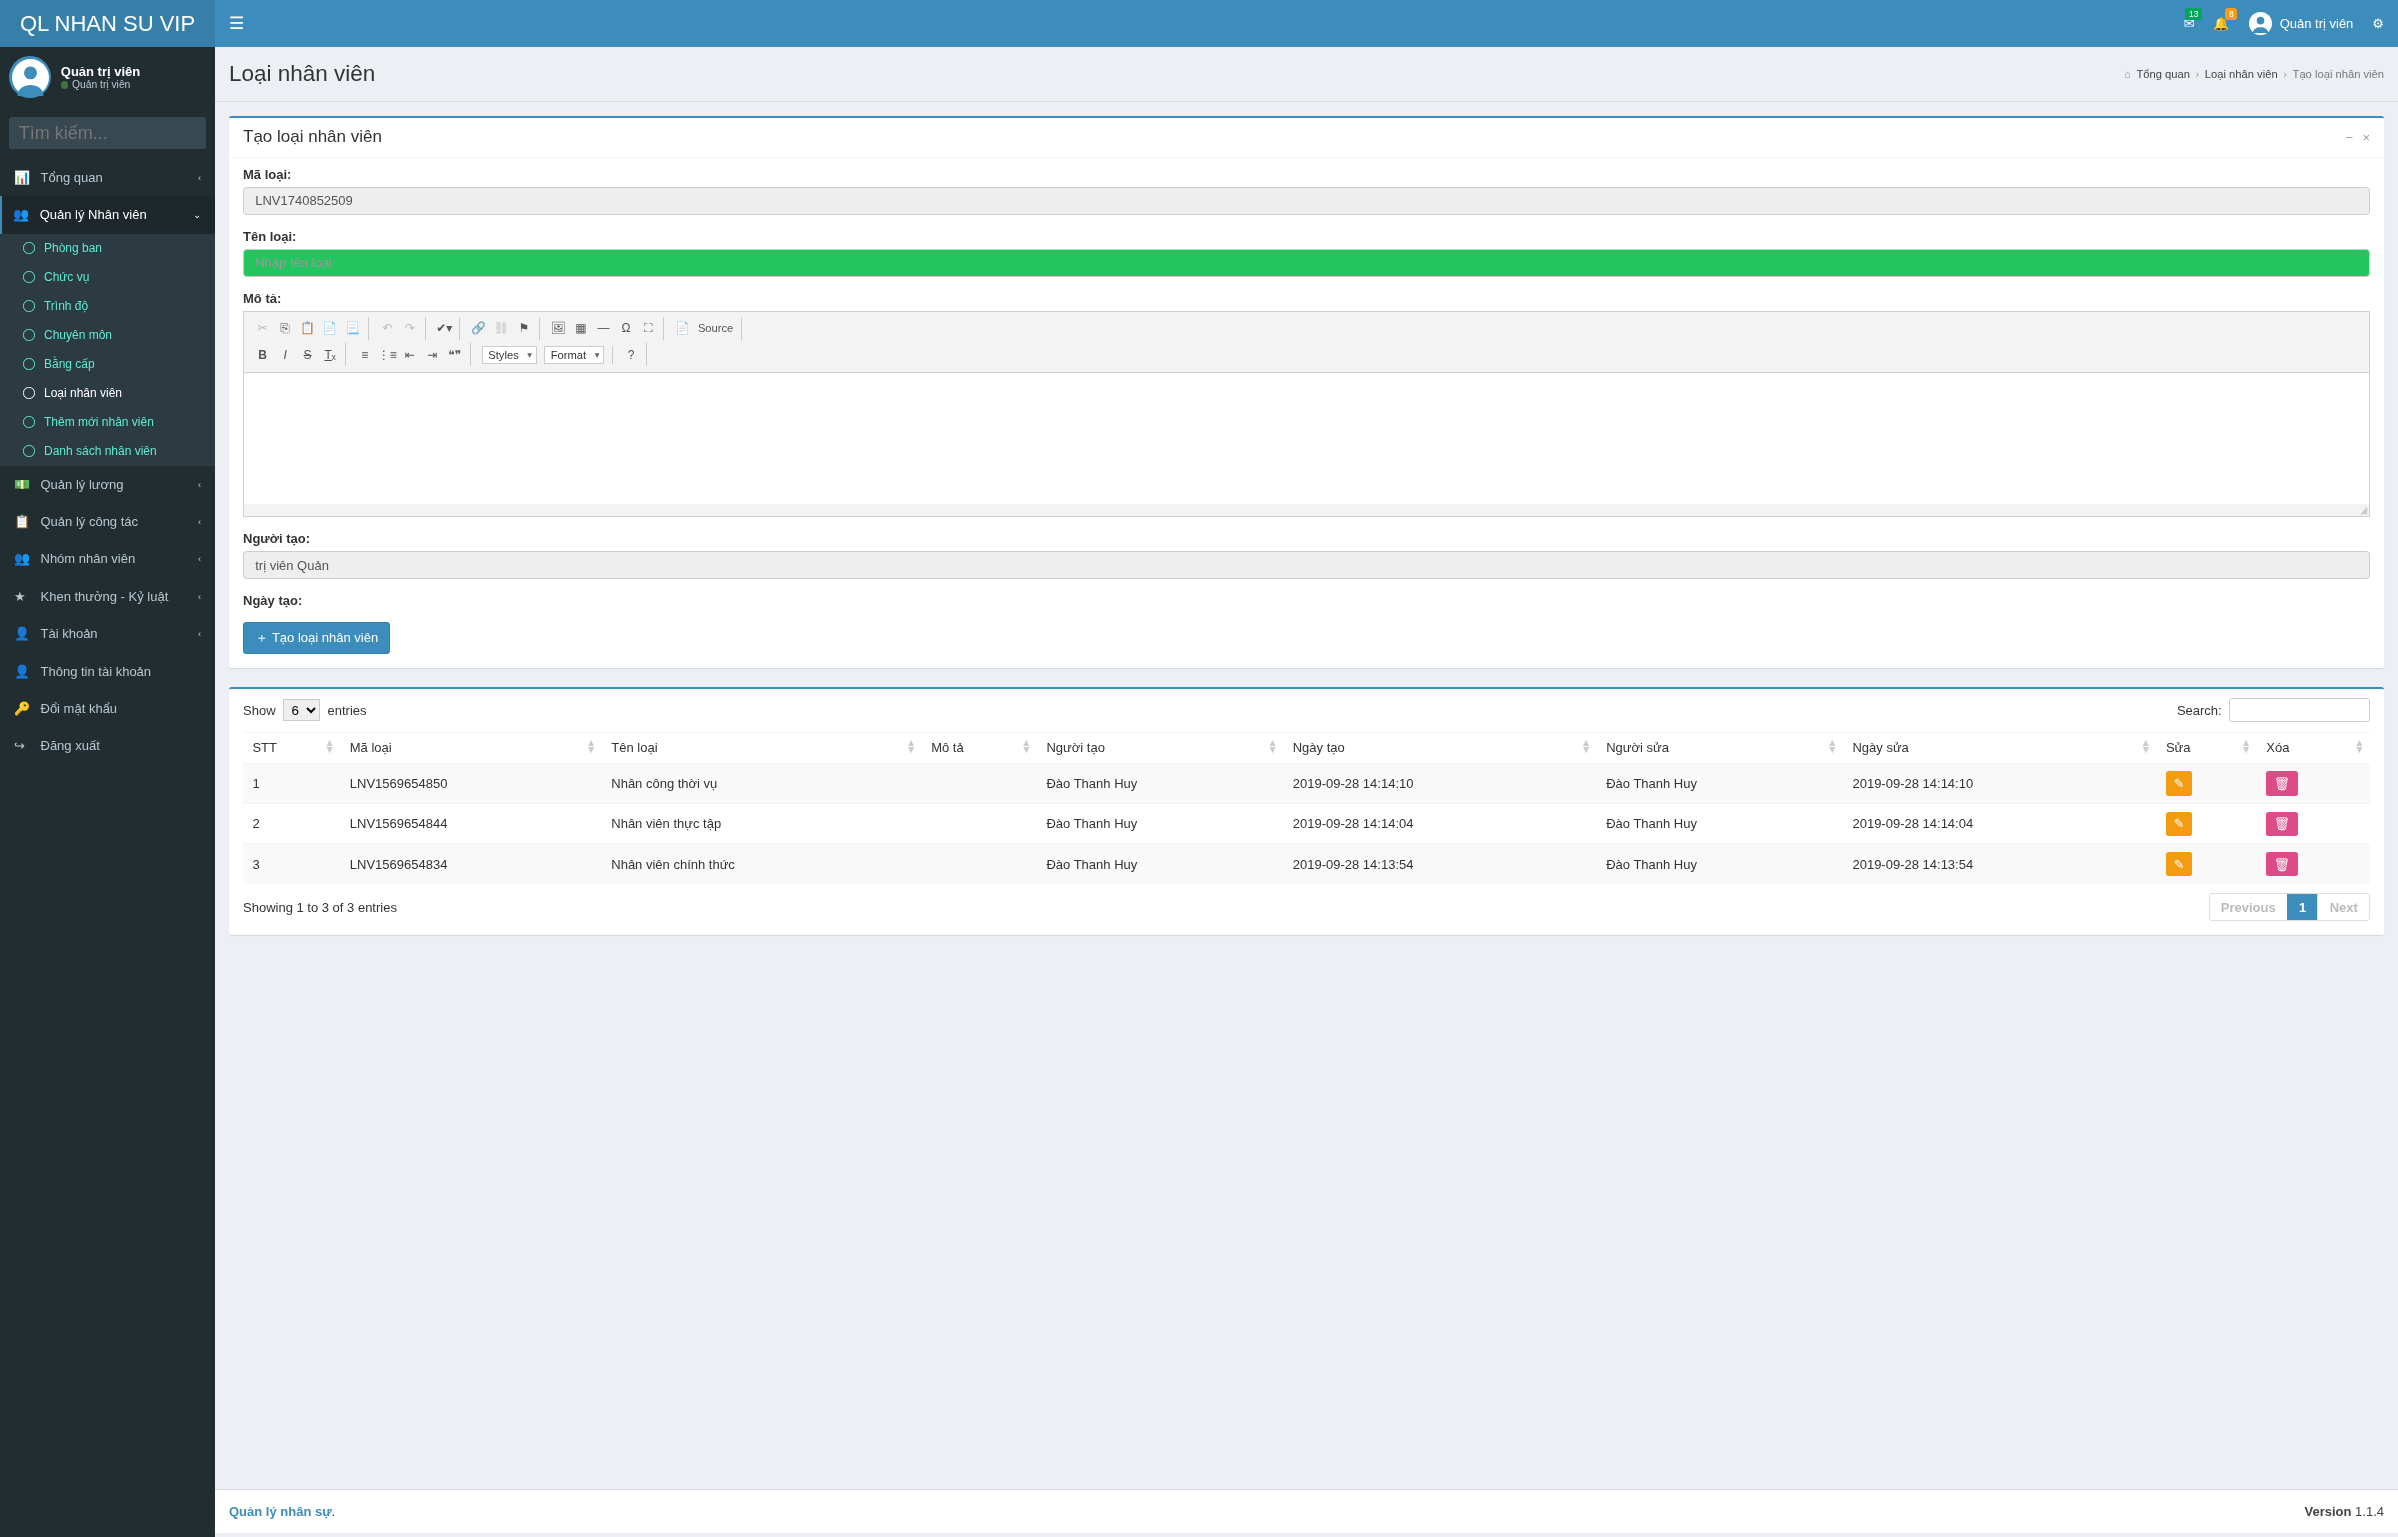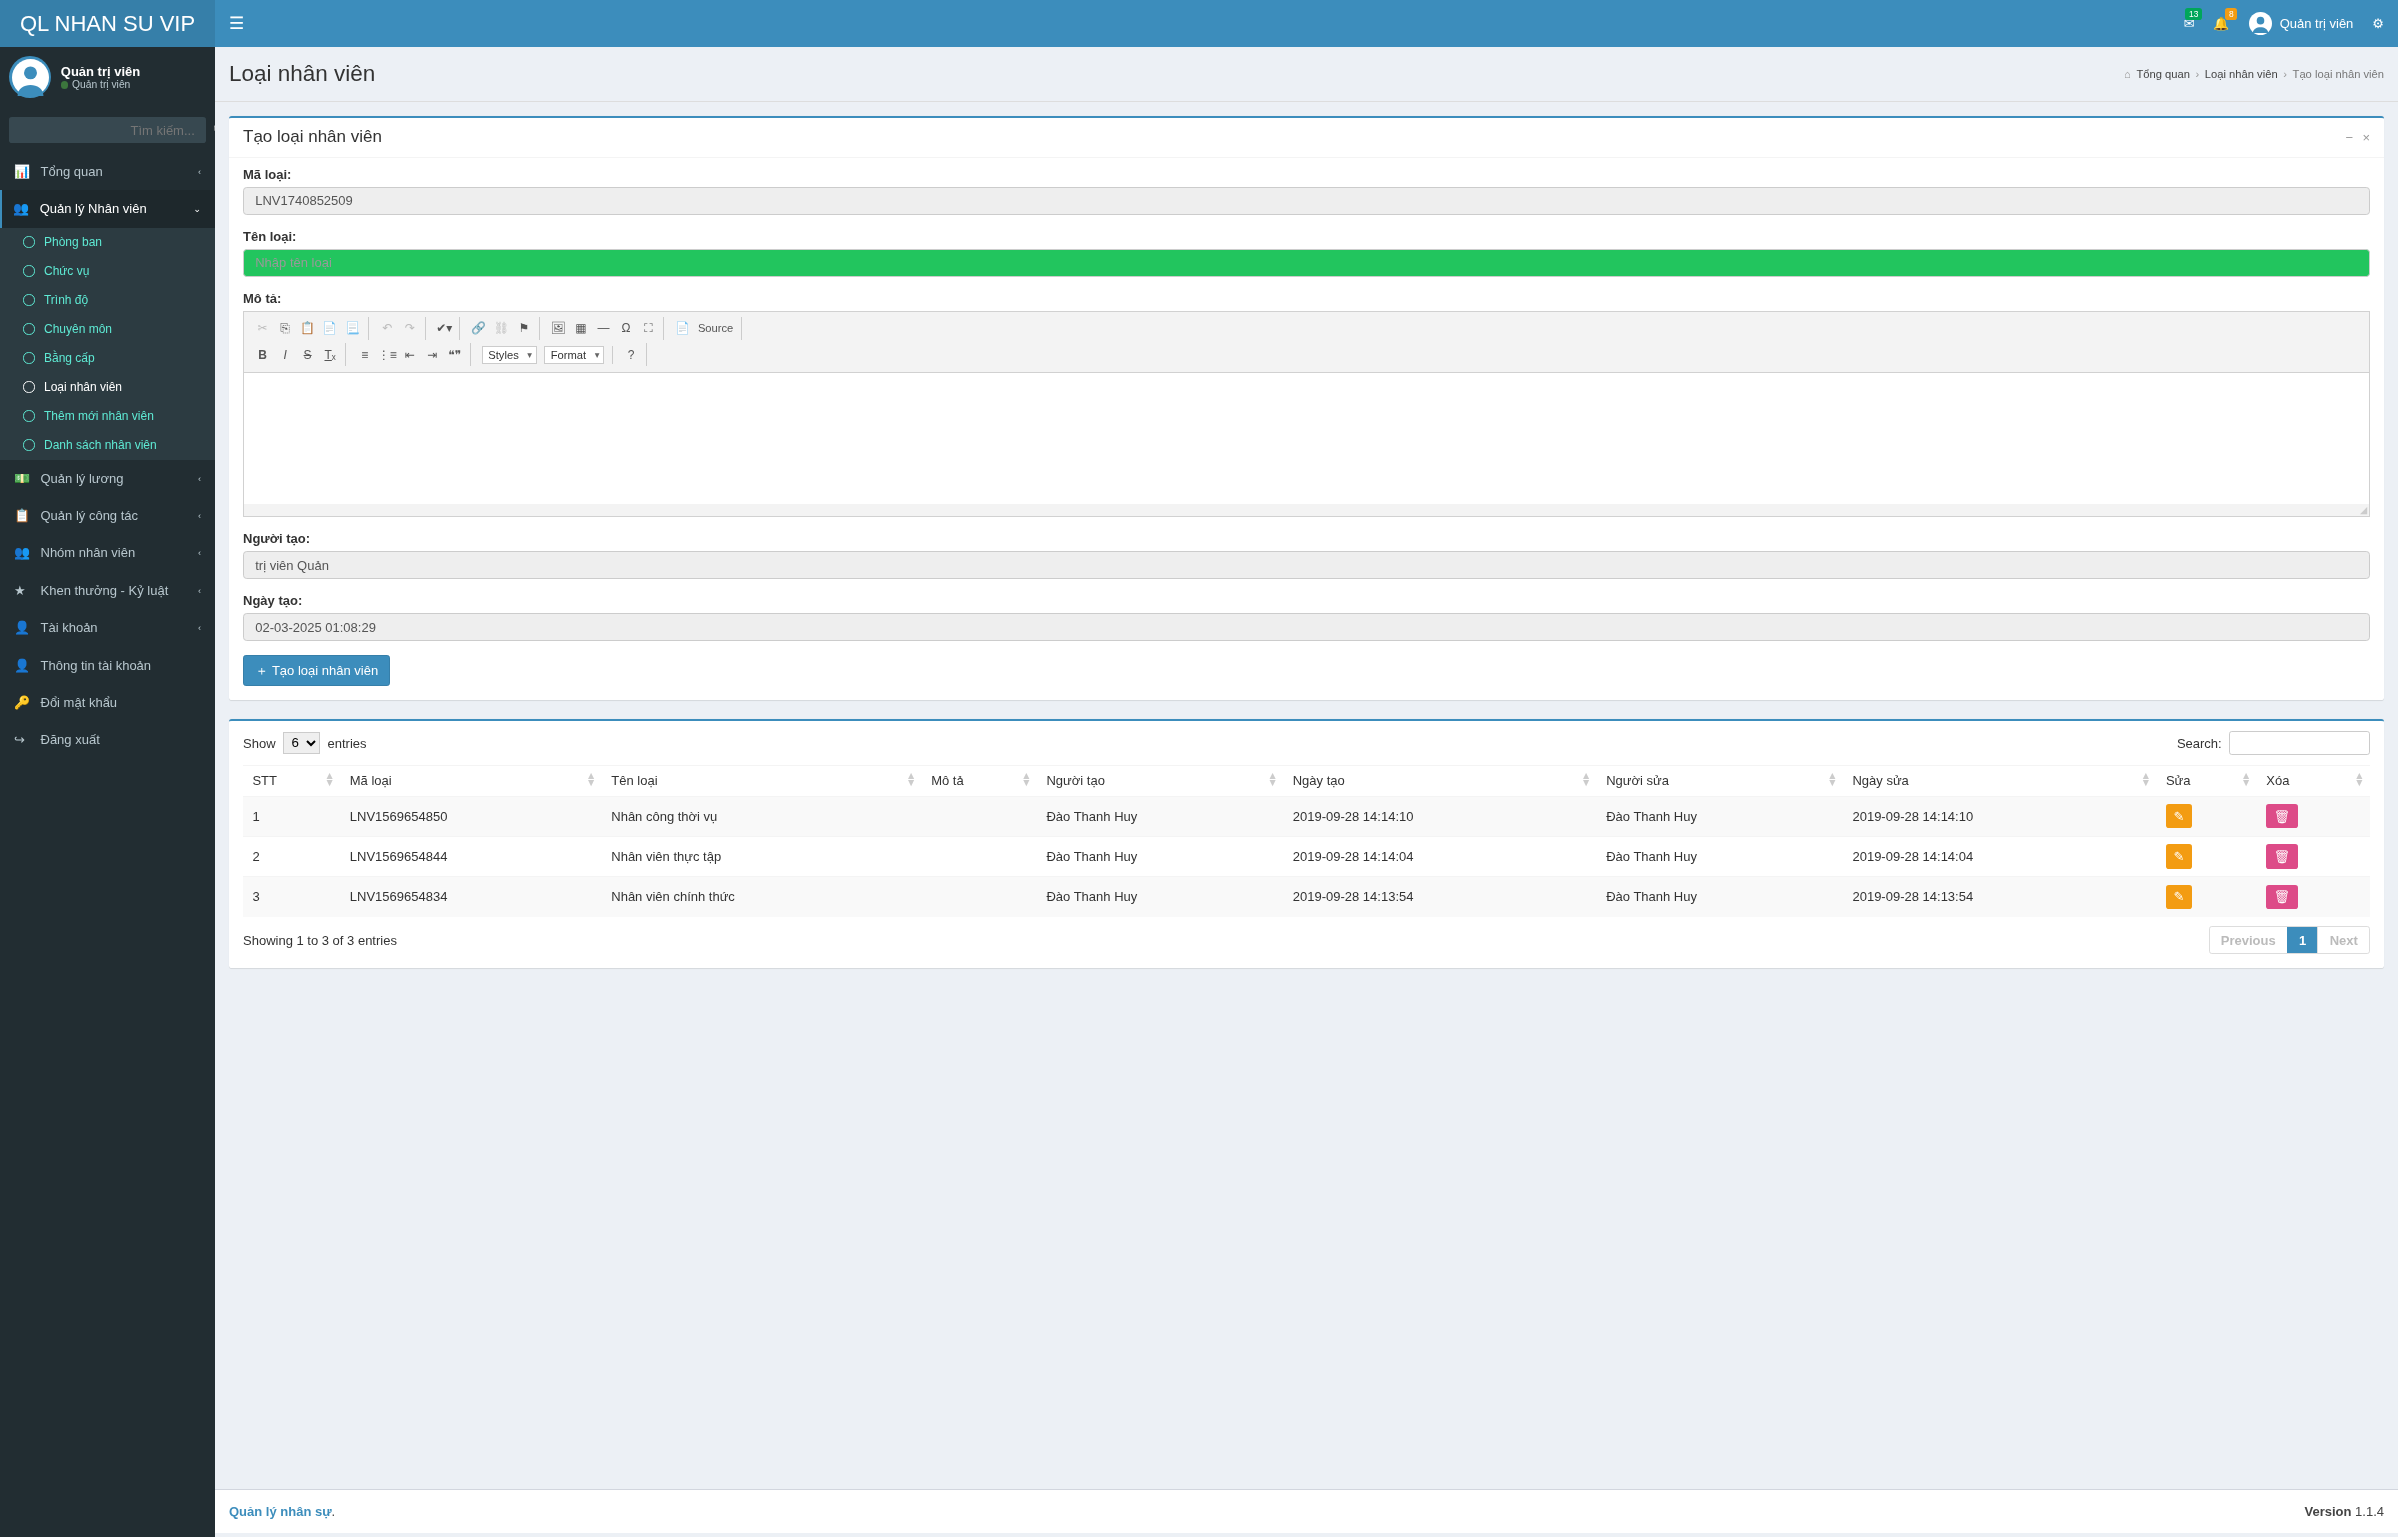--- a/index.html
+++ b/index.html
@@ -21,21 +21,21 @@
 
 
 .main-sidebar { position: fixed; top: 47px; left: 0; bottom: 0; width: 215px; background: #222d32; color: #b8c7ce; overflow-y: auto; z-index: 800; }
 .user-panel { padding: 9.4px; display: flex; align-items: center; gap: 9.4px; }
 .user-avatar { width: 42px; height: 42px; border-radius: 50%; background: #3c8dbc; display: flex; align-items: center; justify-content: center; }
 .user-info .name { color: #fff; font-size: 13px; font-weight: 600; }
 .user-info .status { font-size: 10.3px; color: #b8c7ce; display: flex; align-items: center; gap: 3.7px; }
 .status-dot { width: 7.5px; height: 7.5px; border-radius: 50%; background: #3c763d; display: inline-block; }
 .sidebar-search { padding: 9.4px; }
 .sidebar-search-wrap { display: flex; background: #374850; border-radius: 2.8px; }
-.sidebar-search input { flex: 1; background: transparent; border: none; color: #ccc; padding: 5.6px 9.4px; outline: none; font-size: 13px; text-align: right; }
+.sidebar-search input { flex: 1; background: transparent; border: none; color: #ccc; padding: 5.6px 9.4px; outline: none; font-size: 18px; }
 .sidebar-search button { background: transparent; border: none; color: #999; padding: 5.6px 9.4px; cursor: pointer; }
 .sidebar-menu { list-style: none; }
 .sidebar-menu > li > a { display: flex; align-items: center; padding: 11.2px 14px; color: #b8c7ce; font-size: 13px; position: relative; }
 .sidebar-menu > li.active > a { background: #1e282c; color: #fff; border-left: 2.8px solid #3c8dbc; padding-left: 11.2px; }
 .sidebar-menu .icon { width: 19px; margin-right: 7.5px; }
 .sidebar-menu .arrow { margin-left: auto; font-size: 9.4px; }
 .treeview-menu { list-style: none; background: #2c3b41; }
 .treeview-menu li a { display: flex; align-items: center; padding: 7.5px 14px 7.5px 23.4px; color: #5eead4; font-size: 12px; }
 .treeview-menu li.active a { color: #fff; }
 .treeview-menu .circle { width: 11.2px; height: 11.2px; border: 1.4px solid currentColor; border-radius: 50%; margin-right: 9.4px; flex-shrink: 0; }
@@ -371,21 +371,20 @@
             <div class="cke-content" contenteditable="true" style=""></div>
             <div class="cke-resizer">◢</div>
           </div>
         </div>
         <div class="form-group">
           <label>Người tạo:</label>
           <input class="form-control" readonly="" value="trị viên Quản" style="">
         </div>
         <div class="form-group">
           <label>Ngày tạo:</label>
-          <input class="form-control" readonly="" value="02-03-2025 01:08:29" style="">
         </div>
         <button class="btn-primary">
             <span>＋</span>
             <span>Tạo loại nhân viên</span>
           </button>
       </div>
     </div>
 
     <div class="box box-primary">
       <div class="box-body">

